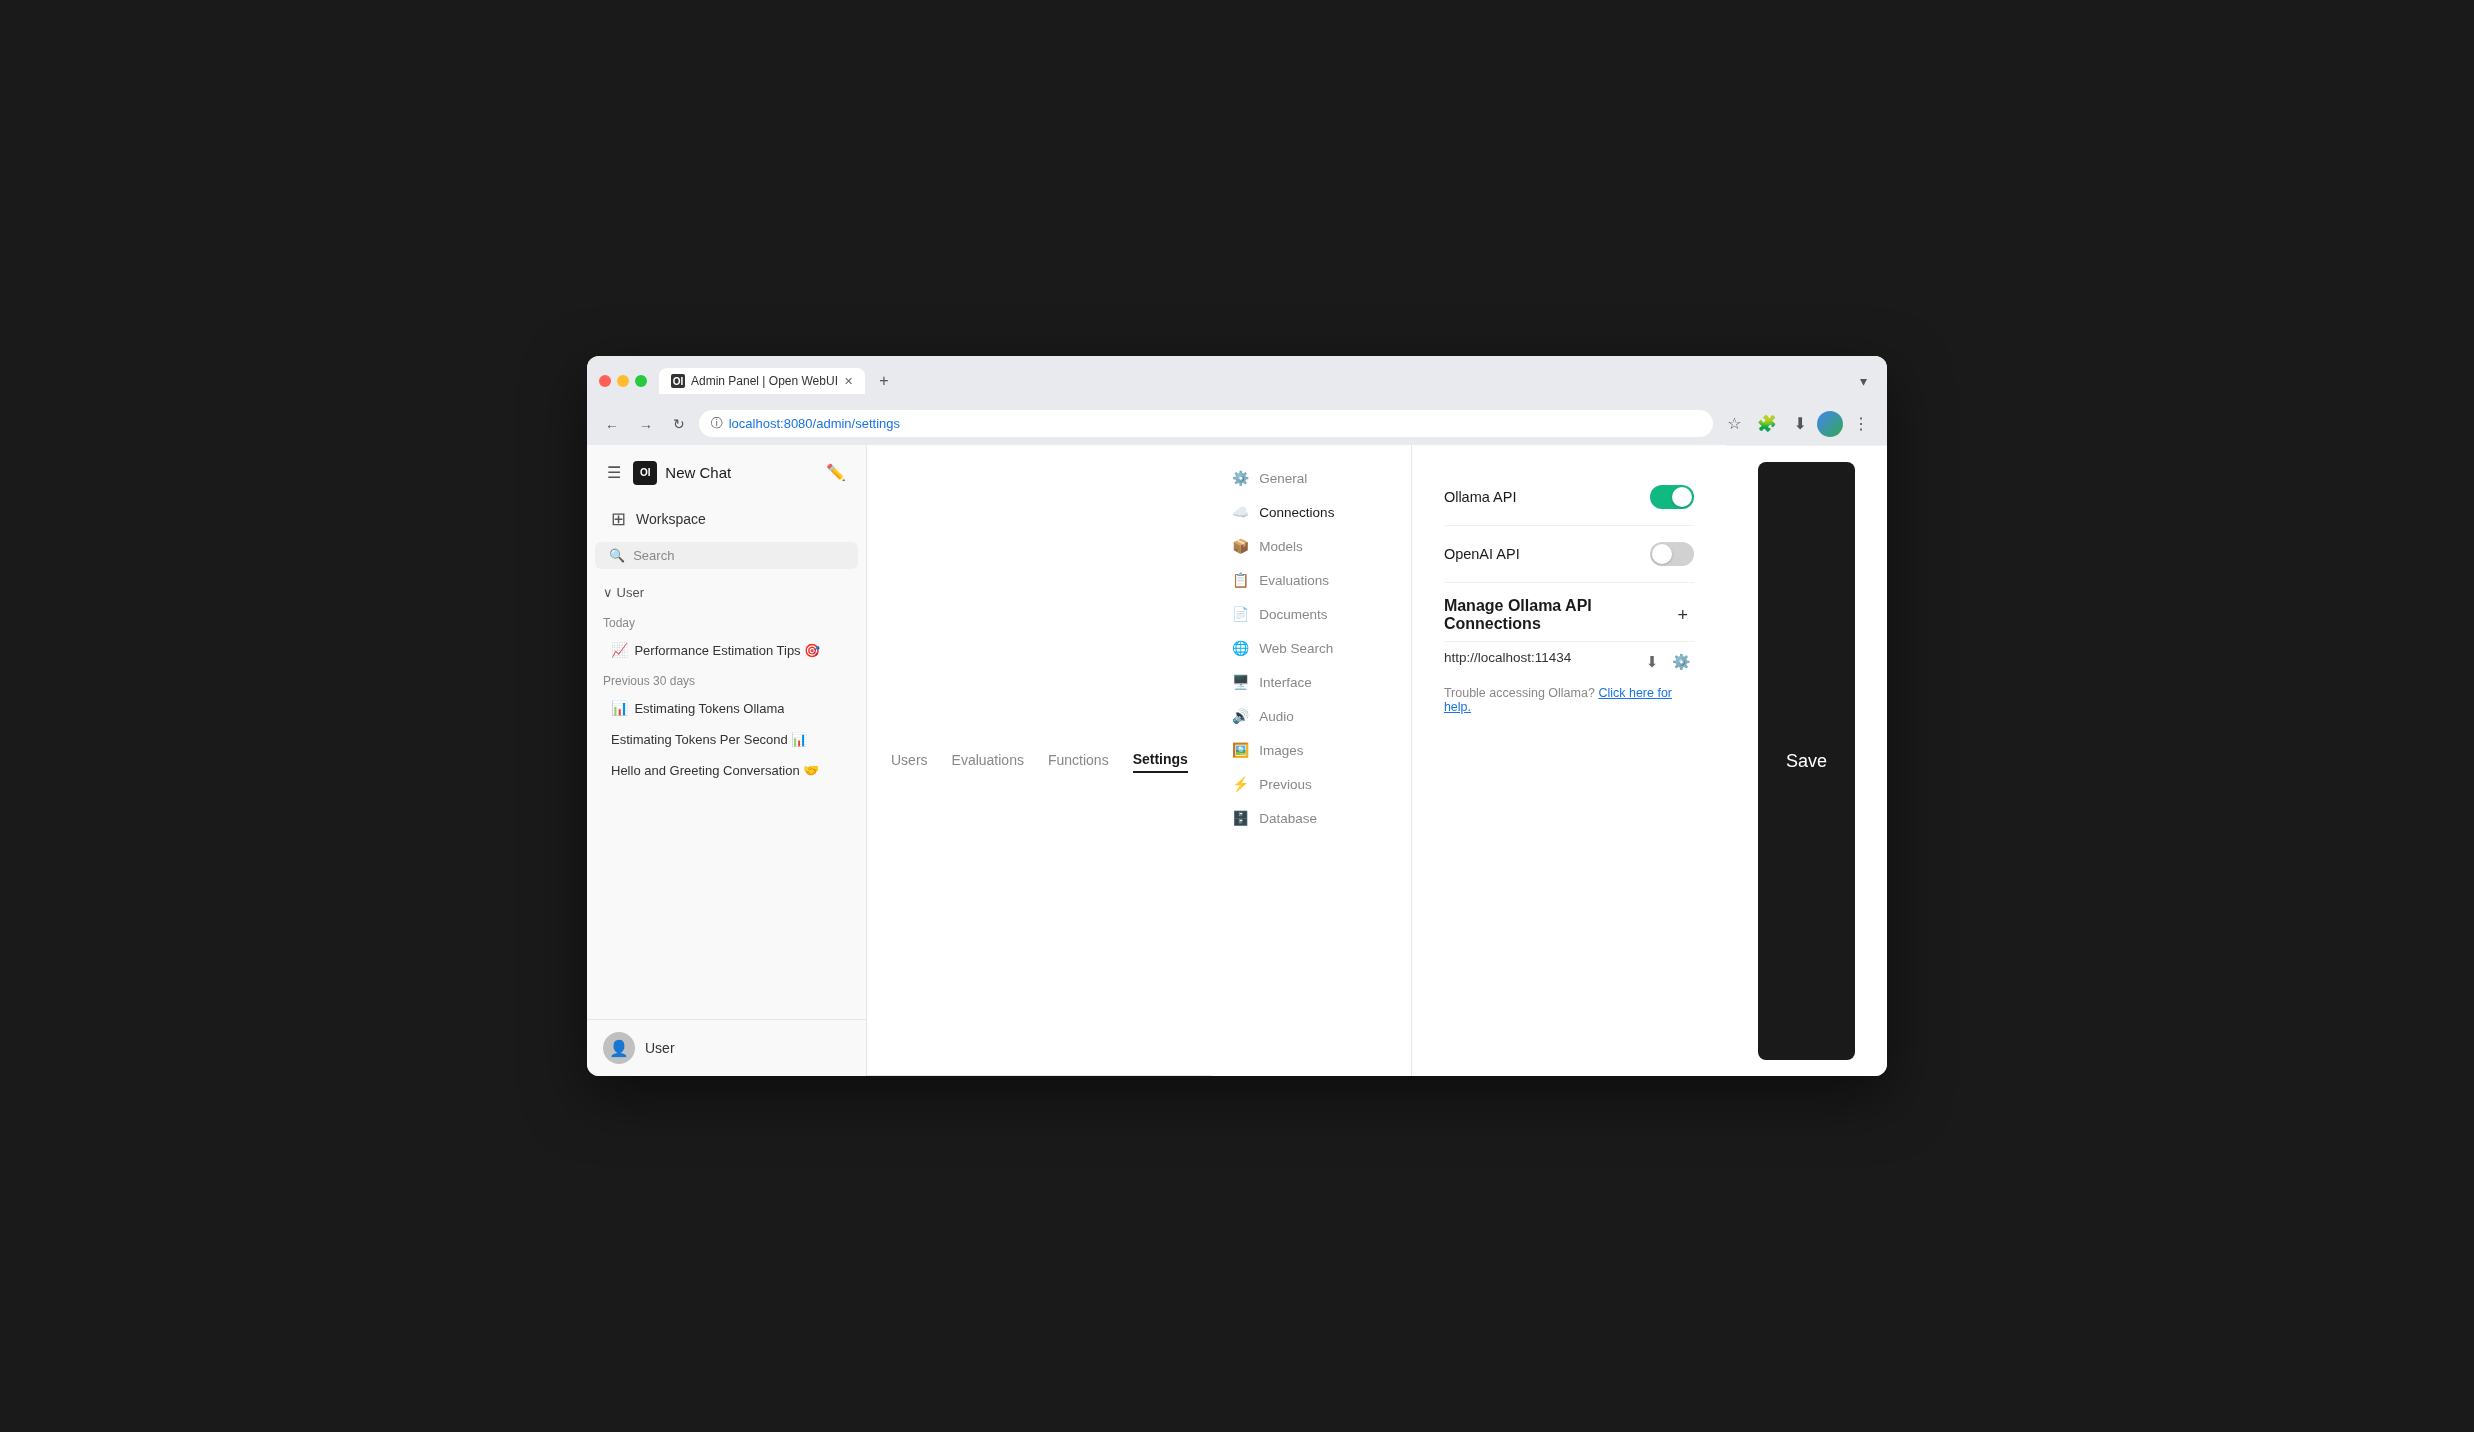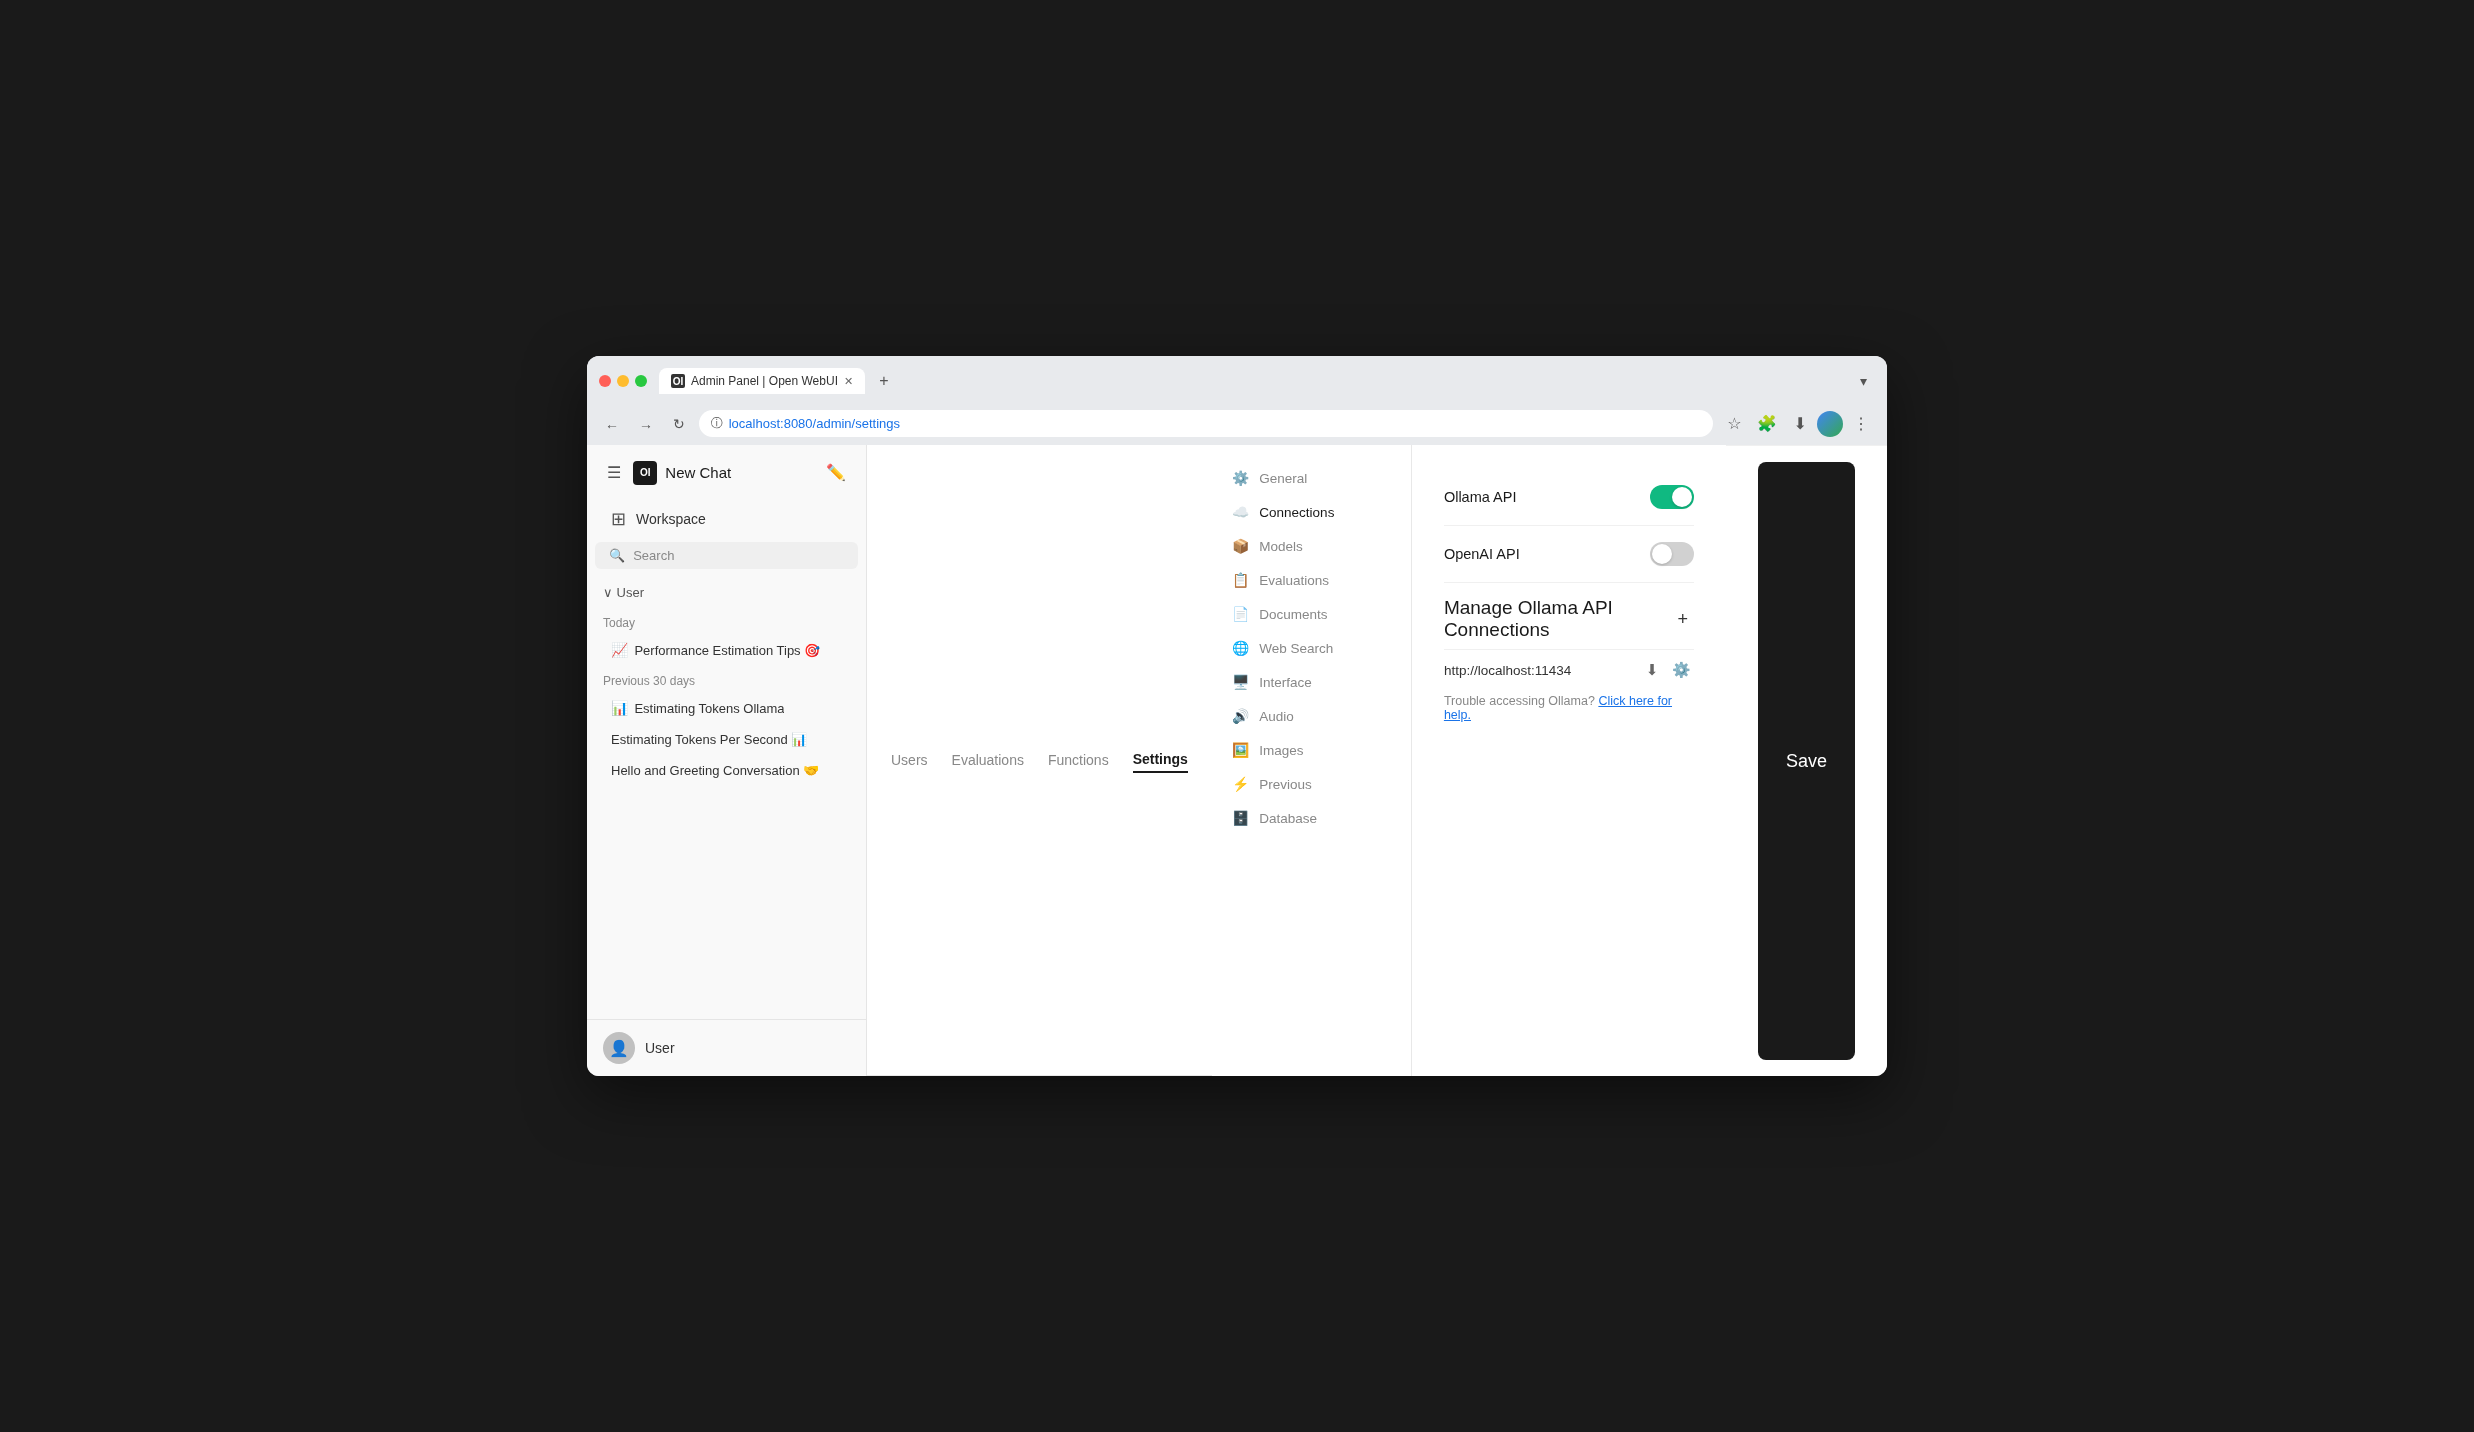--- a/index.html
+++ b/index.html
@@ -435,37 +435,36 @@
 
     .manage-ollama-row {
       display: flex;
       align-items: center;
       justify-content: space-between;
       padding: 14px 0 8px;
       border-bottom: 1px solid #f0f0f0;
     }
 
     .manage-label {
-      font-size: 19px;
+      font-size: 16px;
       color: #1a1a1a;
-      font-weight: 400;
+      font-weight: 700;
     }
 
     .add-btn {
       background: none;
       border: none;
       cursor: pointer;
       font-size: 18px;
       color: #333;
       padding: 2px 6px;
     }
 
     .ollama-url-row {
       display: flex;
-      align-items: center;
       justify-content: space-between;
       padding: 8px 0;
     }
 
     .ollama-url {
       font-size: 13.5px;
       color: #333;
     }
 
     .url-actions {

